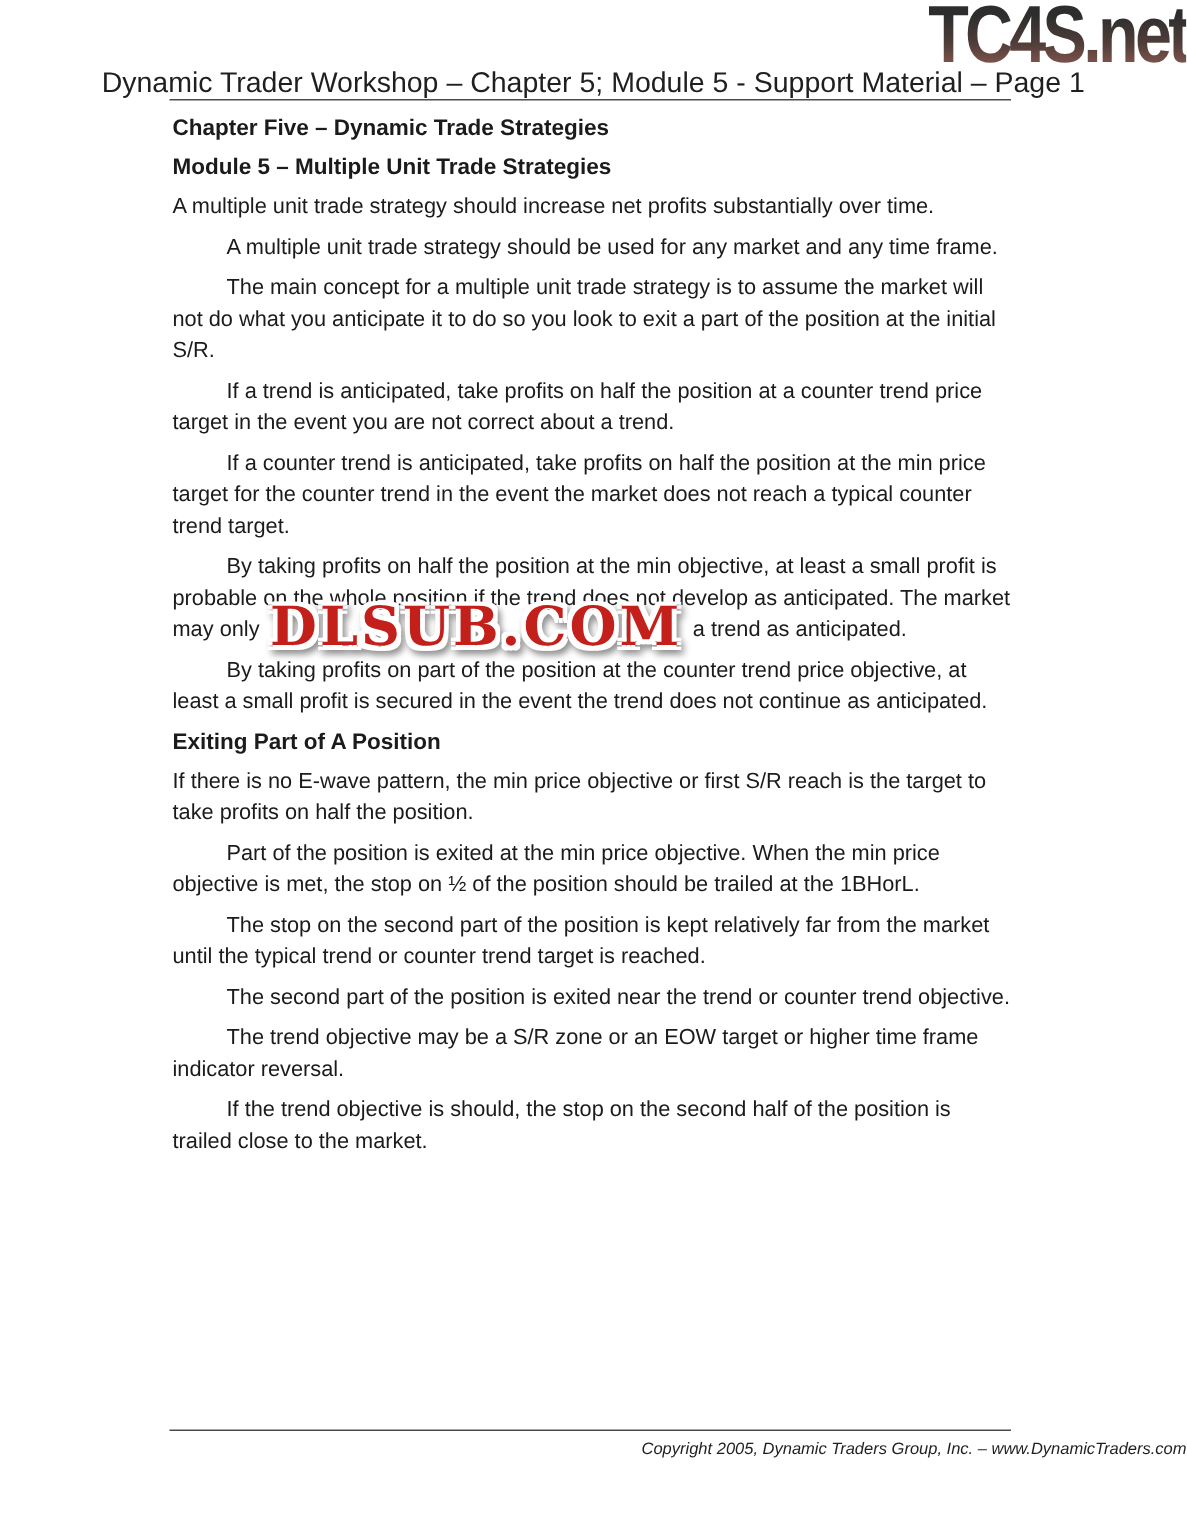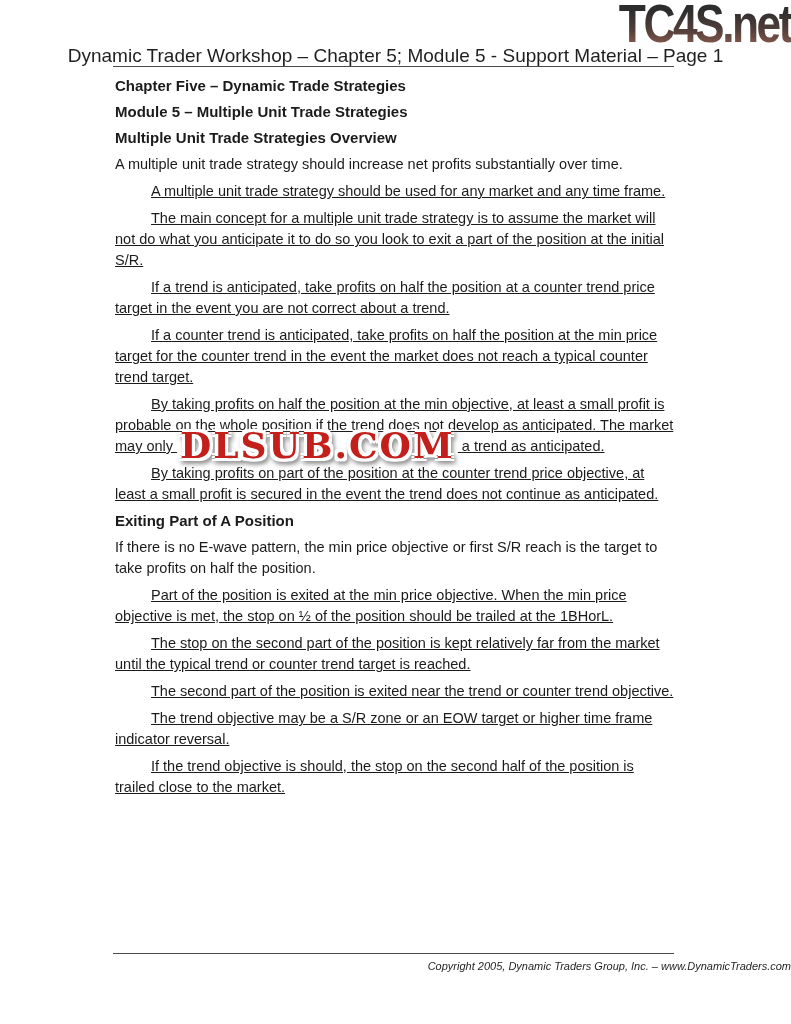--- a/index.html
+++ b/index.html
@@ -34,21 +34,21 @@
   .content{
     position:absolute;left:115px;top:76px;width:561px;
     font-size:14.5px;line-height:21px;
   }
   .h-doc{font-size:15px;font-weight:bold;line-height:20px;margin:0;}
   .h-chapter{margin:7px 0 8px;}
   .h-module{margin:0 0 34px;}
   .h-sec{font-size:15px;font-weight:bold;line-height:20px;margin:0 0 11px;}
   .h-sec2{margin-top:17px;}
   .content p{margin:0 0 6px;}
-  .ind{text-indent:36px;text-decoration:underline;}
+  .ind{text-indent:36px;}
   
   .dlsub{
     display:inline-block;position:relative;z-index:2;
     font-family:"DejaVu Serif", serif;font-weight:bold;
     font-size:36px;line-height:40px;letter-spacing:2px;
     color:#c3201c;
     text-indent:0;
     vertical-align:middle;margin:-12px 3px -8px;
     text-shadow:
       -3px -3px 0 #ffffff, 3px -3px 0 #ffffff,
@@ -88,21 +88,20 @@
   <div class="tc4s">TC4S.net</div>
 
   <div class="header-line">Dynamic Trader Workshop – Chapter 5; Module 5 - Support Material – Page 1</div>
   <div class="header-rule"></div>
 
   <div class="content">
 
     <p class="h-doc h-chapter">Chapter Five  – Dynamic Trade Strategies</p>
     <p class="h-doc h-module">Module 5 – Multiple Unit Trade Strategies</p>
 
-    <p class="h-sec">Multiple Unit Trade Strategies Overview</p>
 
     <p>A multiple unit trade strategy should increase net profits substantially over time.</p>
     <p class="ind">A multiple unit trade strategy should be used for any market and any time frame.</p>
     <p class="ind">The main concept for a multiple unit trade strategy is to assume the market will not do what you anticipate it to do so you look to exit a part of the position at the initial S/R.</p>
     <p class="ind">If a trend is anticipated, take profits on half the position at a counter trend price target in the event you are not correct about a trend.</p>
     <p class="ind">If a counter trend is anticipated, take profits on half the position at the min price target for the counter trend in the event the market does not reach a typical counter trend target.</p>
 
     <p class="ind">
       <span>By taking profits on half the position at the min objective, at least a small profit is probable on the whole position if the trend does not develop as anticipated. The market may only</span>
       <span class="dlsub">DLSUB.COM</span>

